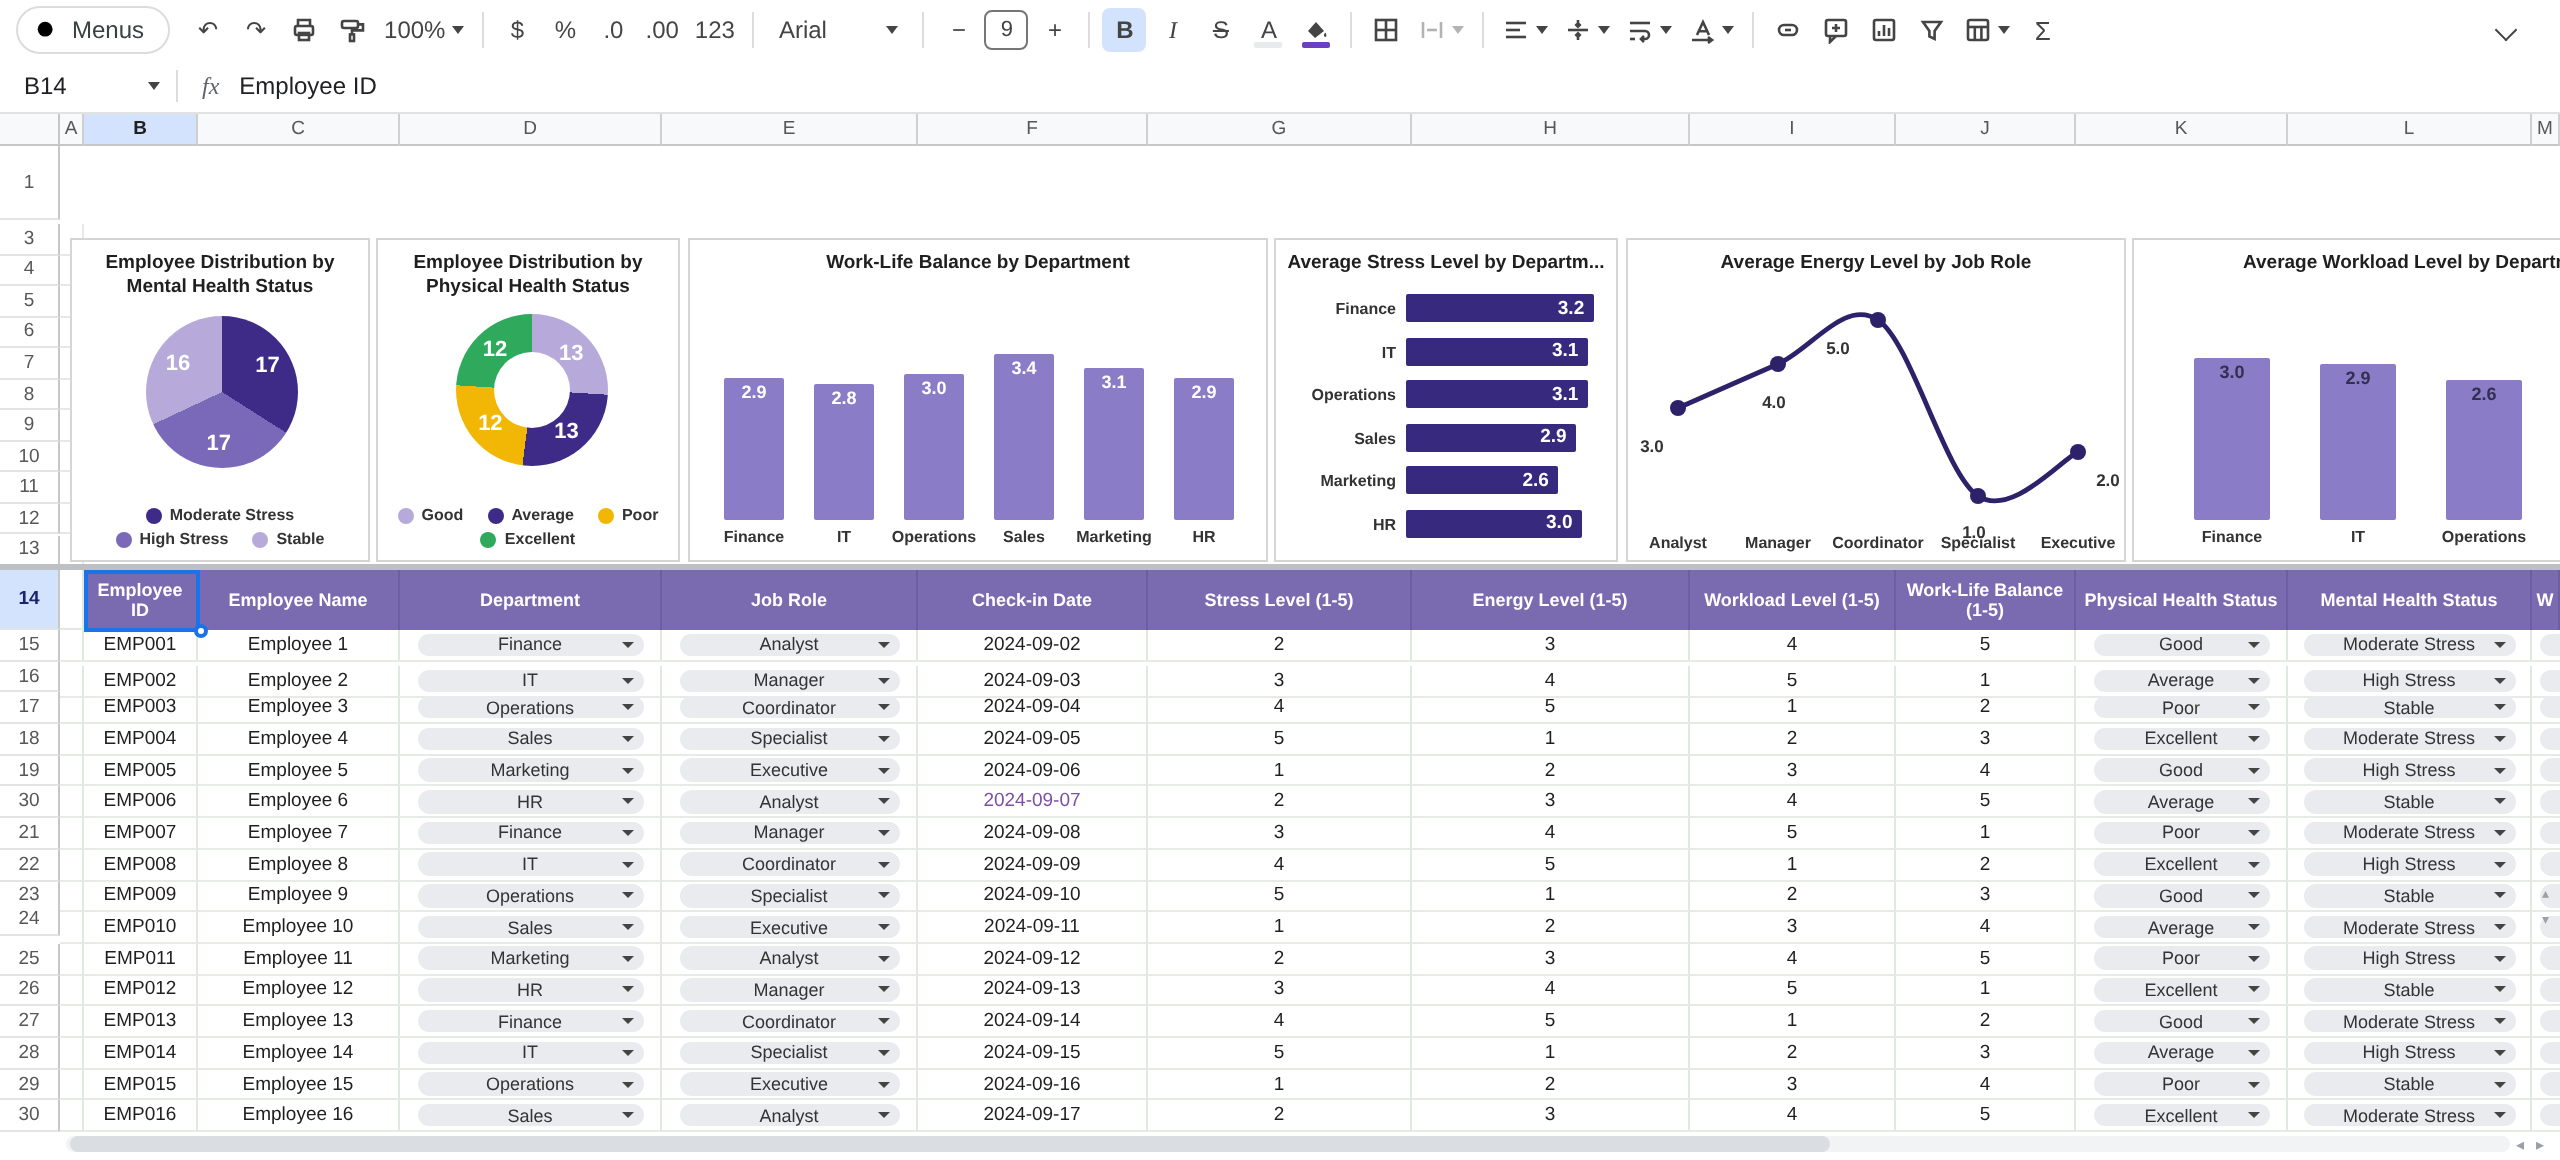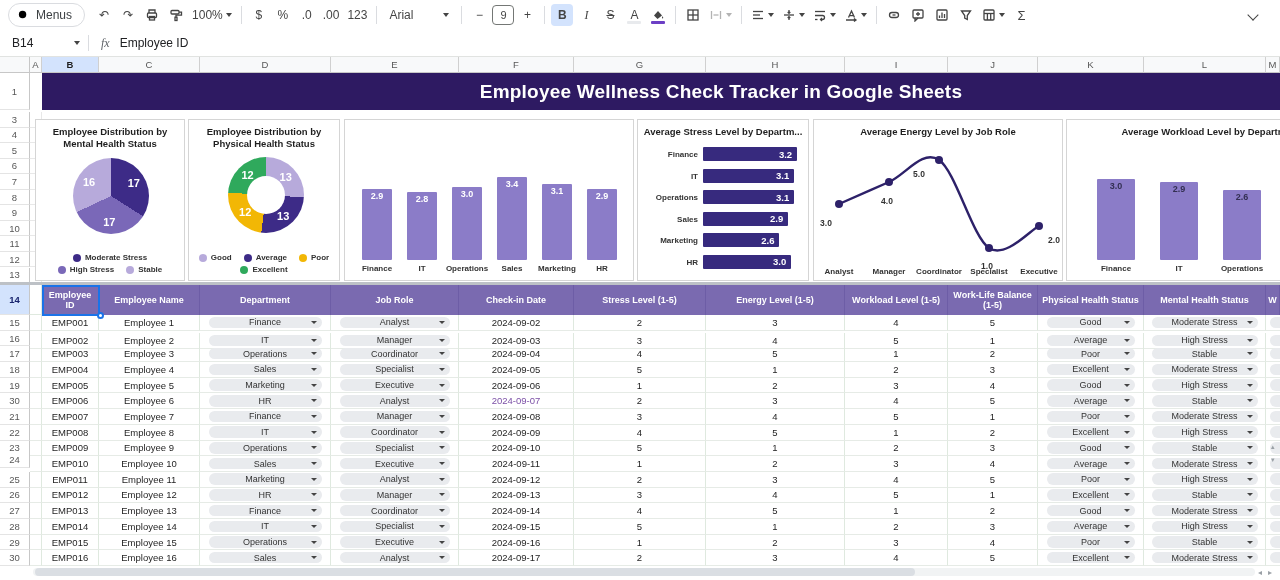--- a/index.html
+++ b/index.html
@@ -297,21 +297,20 @@
       <div class="rowhdr" style="top: 440.52px; height: 15.69px;">23</div>
       <div class="rowhdr" style="top: 452px; height: 15.69px;">24</div>
       <div class="rowhdr" style="top: 471.9px; height: 15.69px;">25</div>
       <div class="rowhdr" style="top: 487.59px; height: 15.69px;">26</div>
       <div class="rowhdr" style="top: 503.28px; height: 15.69px;">27</div>
       <div class="rowhdr" style="top: 518.97px; height: 15.69px;">28</div>
       <div class="rowhdr" style="top: 534.66px; height: 15.69px;">29</div>
       <div class="rowhdr" style="top: 550.35px; height: 15.69px;">30</div>
     </div>
 
-  <div id="banner">Employee Wellness Check Tracker in Google Sheets</div>
 
   <div id="charts">
       <div style="position: absolute; left: 30px; top: 112px; width: 12px; height: 15.55px; border-bottom: 1px solid rgb(232, 232, 232); border-right: 1px solid rgb(232, 232, 232);"></div>
       <div style="position: absolute; left: 30px; top: 127.55px; width: 12px; height: 15.55px; border-bottom: 1px solid rgb(232, 232, 232); border-right: 1px solid rgb(232, 232, 232);"></div>
       <div style="position: absolute; left: 30px; top: 143.1px; width: 12px; height: 15.55px; border-bottom: 1px solid rgb(232, 232, 232); border-right: 1px solid rgb(232, 232, 232);"></div>
       <div style="position: absolute; left: 30px; top: 158.65px; width: 12px; height: 15.55px; border-bottom: 1px solid rgb(232, 232, 232); border-right: 1px solid rgb(232, 232, 232);"></div>
       <div style="position: absolute; left: 30px; top: 174.2px; width: 12px; height: 15.55px; border-bottom: 1px solid rgb(232, 232, 232); border-right: 1px solid rgb(232, 232, 232);"></div>
       <div style="position: absolute; left: 30px; top: 189.75px; width: 12px; height: 15.55px; border-bottom: 1px solid rgb(232, 232, 232); border-right: 1px solid rgb(232, 232, 232);"></div>
       <div style="position: absolute; left: 30px; top: 205.3px; width: 12px; height: 15.55px; border-bottom: 1px solid rgb(232, 232, 232); border-right: 1px solid rgb(232, 232, 232);"></div>
       <div style="position: absolute; left: 30px; top: 220.85px; width: 12px; height: 15.55px; border-bottom: 1px solid rgb(232, 232, 232); border-right: 1px solid rgb(232, 232, 232);"></div>
@@ -362,20 +361,21 @@
             <div class="dot" style="background: rgb(242, 183, 5);"></div>
             <div>Poor</div>
           </div>
           <div class="li">
             <div class="dot" style="background: rgb(47, 169, 92);"></div>
             <div>Excellent</div>
           </div>
         </div>
       </div>
       <div class="card" style="left: 344px; width: 290px;">
+        <div class="ctitle">Work-Life Balance by Department</div>
         <div class="vbar" style="left: 17px; width: 30px; height: 70.76px; background: rgb(139, 124, 200); bottom: 20px;">
           <div class="bval" style="color: rgb(255, 255, 255);">2.9</div>
         </div>
         <div class="xlbl" style="left: 32px; top: 144px;">Finance</div>
         <div class="vbar" style="left: 62px; width: 30px; height: 68.32px; background: rgb(139, 124, 200); bottom: 20px;">
           <div class="bval" style="color: rgb(255, 255, 255);">2.8</div>
         </div>
         <div class="xlbl" style="left: 77px; top: 144px;">IT</div>
         <div class="vbar" style="left: 107px; width: 30px; height: 73.2px; background: rgb(139, 124, 200); bottom: 20px;">
           <div class="bval" style="color: rgb(255, 255, 255);">3.0</div>

